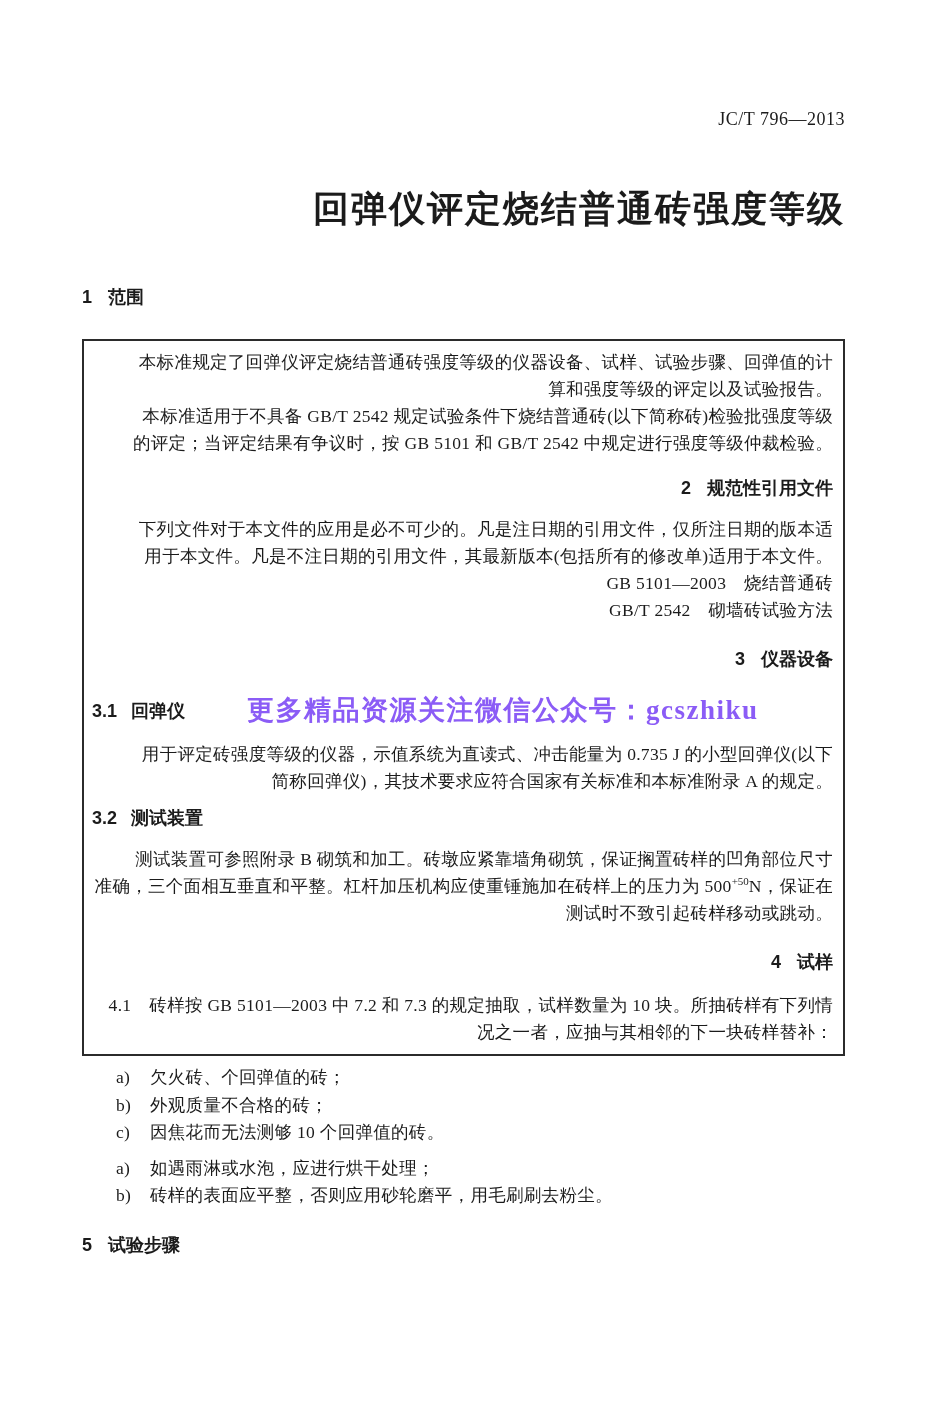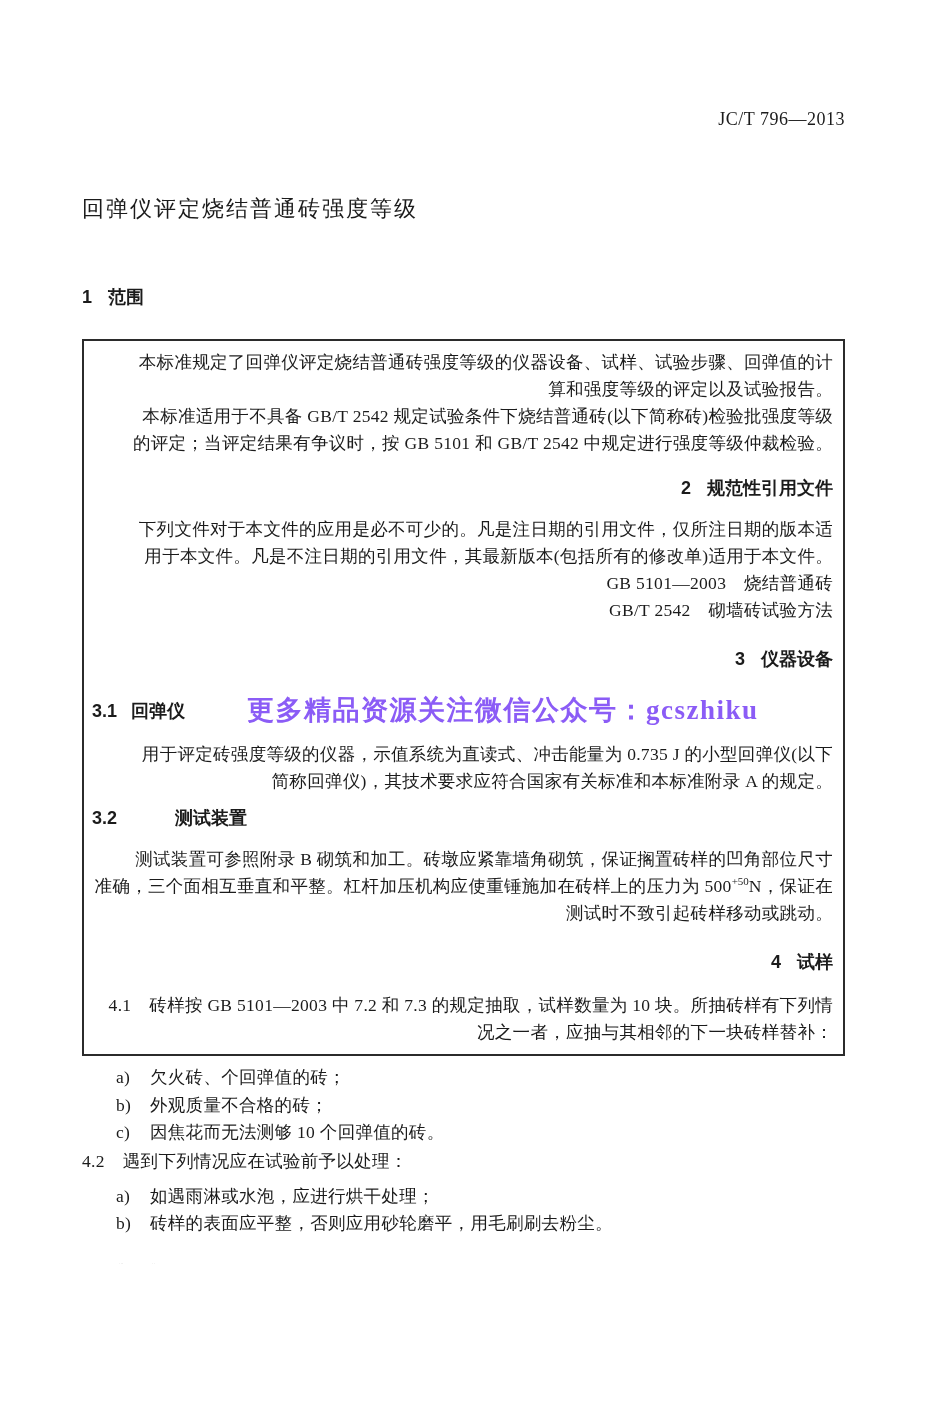--- a/index.html
+++ b/index.html
@@ -9,23 +9,23 @@
     box-sizing:border-box;
     background:#ffffff;
     color:#1b1b1b;
     padding:108px 105px 0 82px;
     font-family:"Liberation Serif","DejaVu Serif",serif;
     overflow:hidden;
   }
   .doc-header{text-align:right;font-size:18px;line-height:22px;letter-spacing:.5px;}
   .doc-title{
     margin:62px 0 0;
-    text-align:left;
+    text-align:right;
     font-family:"Liberation Sans","DejaVu Sans",sans-serif;
-    font-size:22px;font-weight:400;line-height:34px;letter-spacing:2px;
+    font-size:36px;font-weight:700;line-height:34px;letter-spacing:2px;
   }
   .h1{
     margin-top:58px;
     font-family:"Liberation Sans","DejaVu Sans",sans-serif;
     font-size:18px;font-weight:700;line-height:27px;
   }
   .h1 .hnum{margin-right:16px;}
   .review-box{
     margin-top:28px;
     border:2px solid #2b2b2b;
@@ -43,21 +43,21 @@
   .sp-b{margin-top:22px;}
   .h2row{
     display:flex;align-items:baseline;
     margin-top:22px;
     font-family:"Liberation Sans","DejaVu Sans",sans-serif;
     font-size:18px;font-weight:700;line-height:27px;
   }
   .h2row .hnum{margin-right:14px;}
   .mt16{margin-top:16px;}
   .mt14{margin-top:14px;}
-  .mt10{margin-top:10px;gap:44px;}
+  .mt10{margin-top:10px;}
   .watermark{
     margin-left:62px;
     font-family:"Liberation Serif","DejaVu Serif",serif;
     font-size:27px;font-weight:700;letter-spacing:1.5px;
     line-height:27px;position:relative;top:2px;white-space:nowrap;
   }
   .clause{margin-top:16px;}
   .clause .cnum{margin-right:18px;}
   .clause42{margin-top:1px;}
   .list{margin-top:8px;}
@@ -141,23 +141,20 @@
     <div class="li">
       <span class="marker">b)</span>
         <span>外观质量不合格的砖；</span>
     </div>
     <div class="li">
       <span class="marker">c)</span>
         <span>因焦花而无法测够 10 个回弹值的砖。</span>
     </div>
   </div>
 
-  <p class="para clause clause42">
-    <span class="cnum">4.2</span><span>遇到下列情况应在试验前予以处理：</span>
-  </p>
 
   <div class="list">
     <div class="li">
       <span class="marker">a)</span>
         <span>如遇雨淋或水泡，应进行烘干处理；</span>
     </div>
     <div class="li">
       <span class="marker">b)</span>
         <span>砖样的表面应平整，否则应用砂轮磨平，用毛刷刷去粉尘。</span>
     </div>

